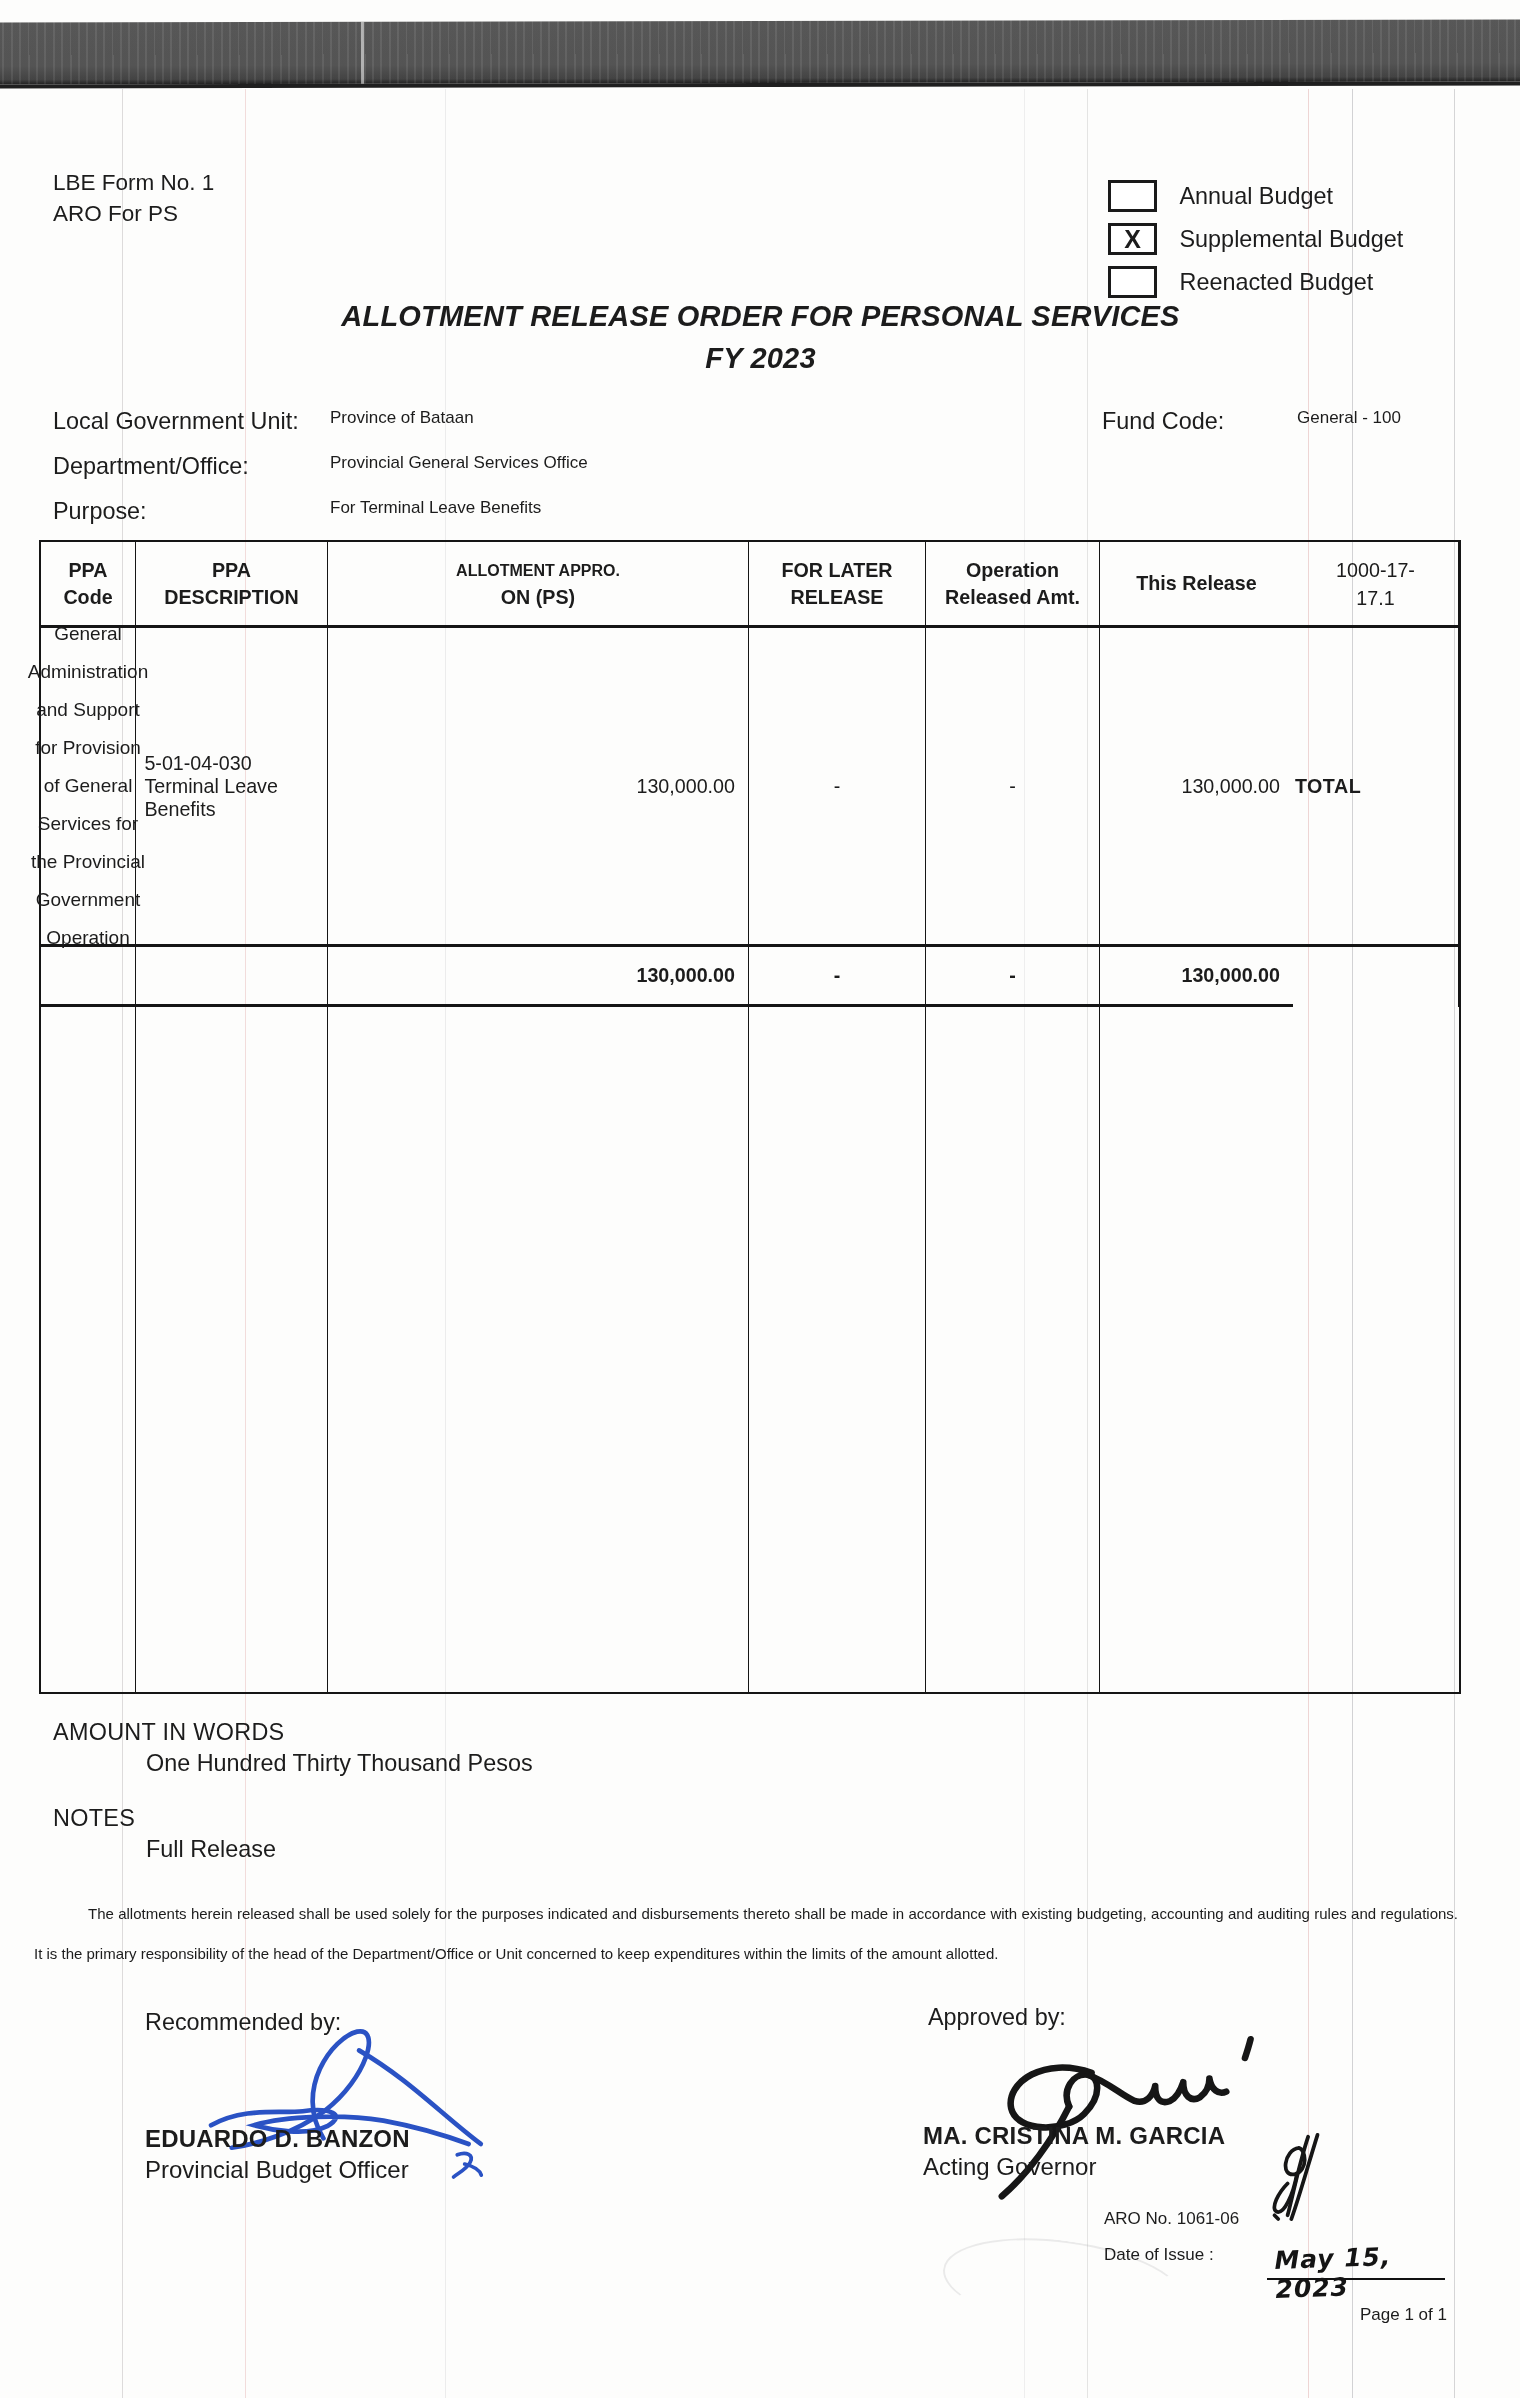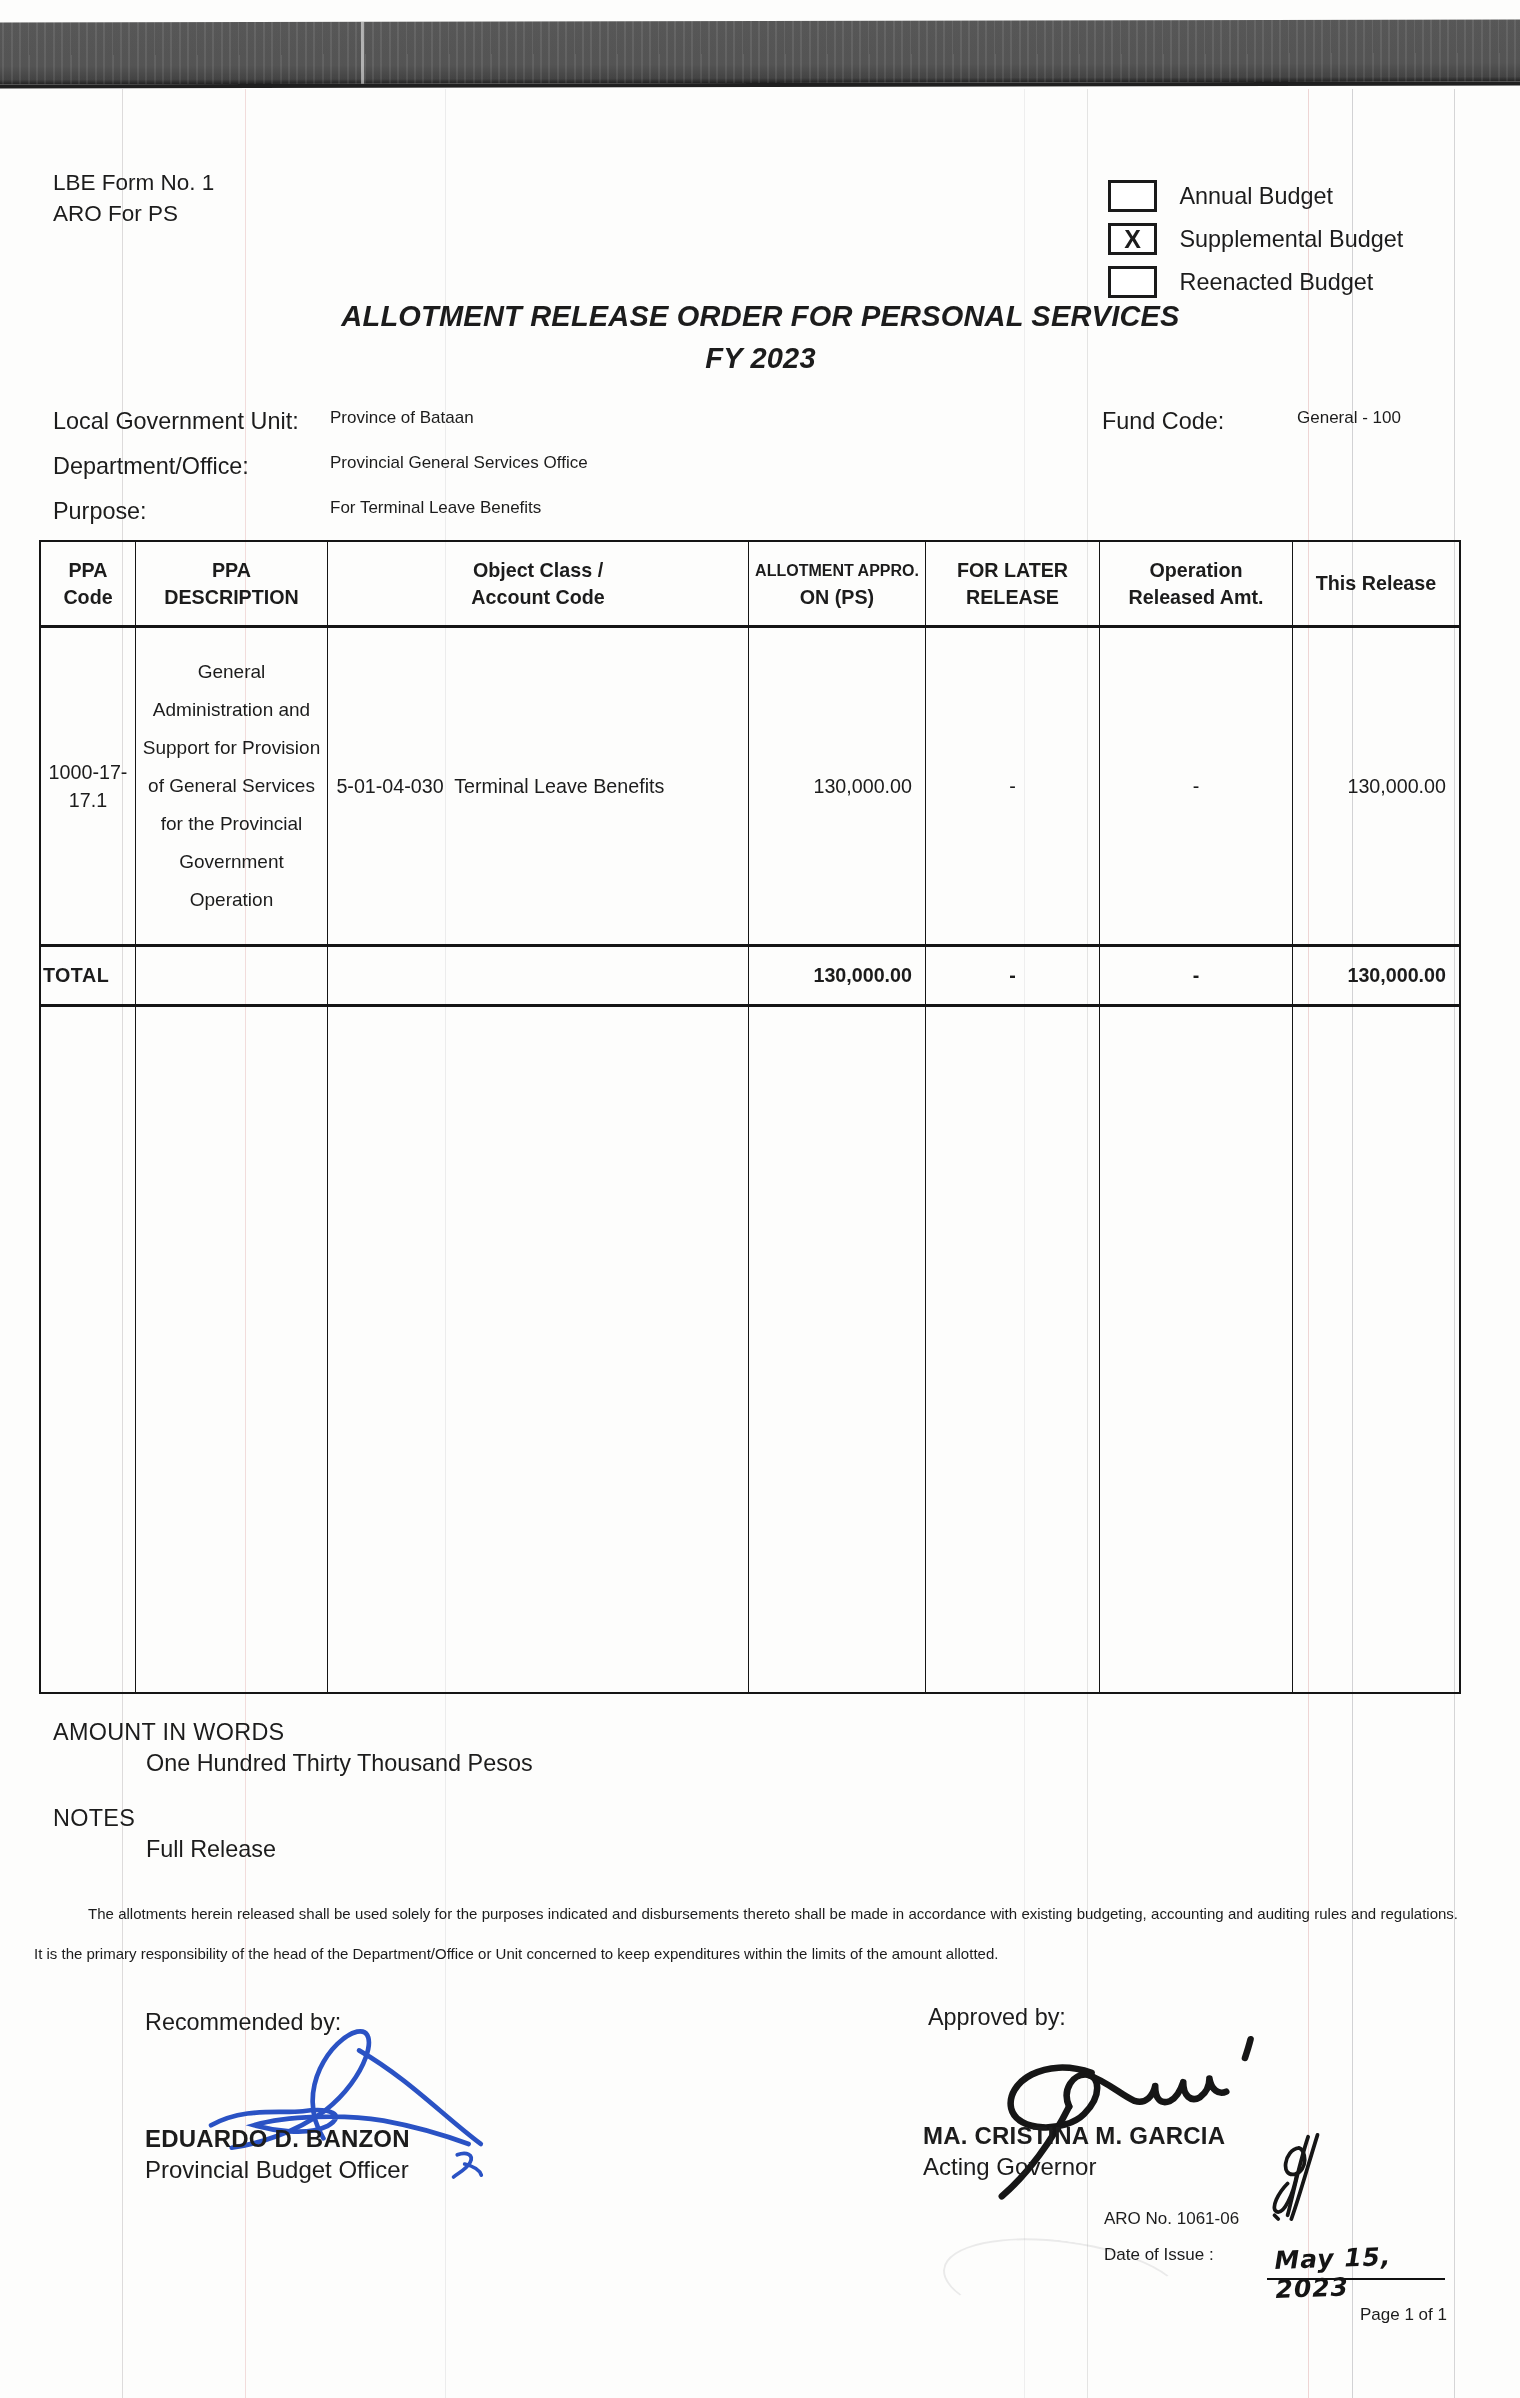--- a/index.html
+++ b/index.html
@@ -158,24 +158,20 @@
 
     <div class="cell hcell">
       <span>PPA</span>
       <span>Code</span>
     </div>
     <div class="cell hcell">
       <span>PPA</span>
       <span>DESCRIPTION</span>
     </div>
     <div class="cell hcell">
-      <span>Object Class /</span>
-      <span>Account Code</span>
-    </div>
-    <div class="cell hcell">
       <span class="small">ALLOTMENT APPRO.</span>
       <span>ON (PS)</span>
     </div>
     <div class="cell hcell">
       <span>FOR LATER</span>
       <span>RELEASE</span>
     </div>
     <div class="cell hcell">
       <span>Operation</span>
       <span>Released Amt.</span>

